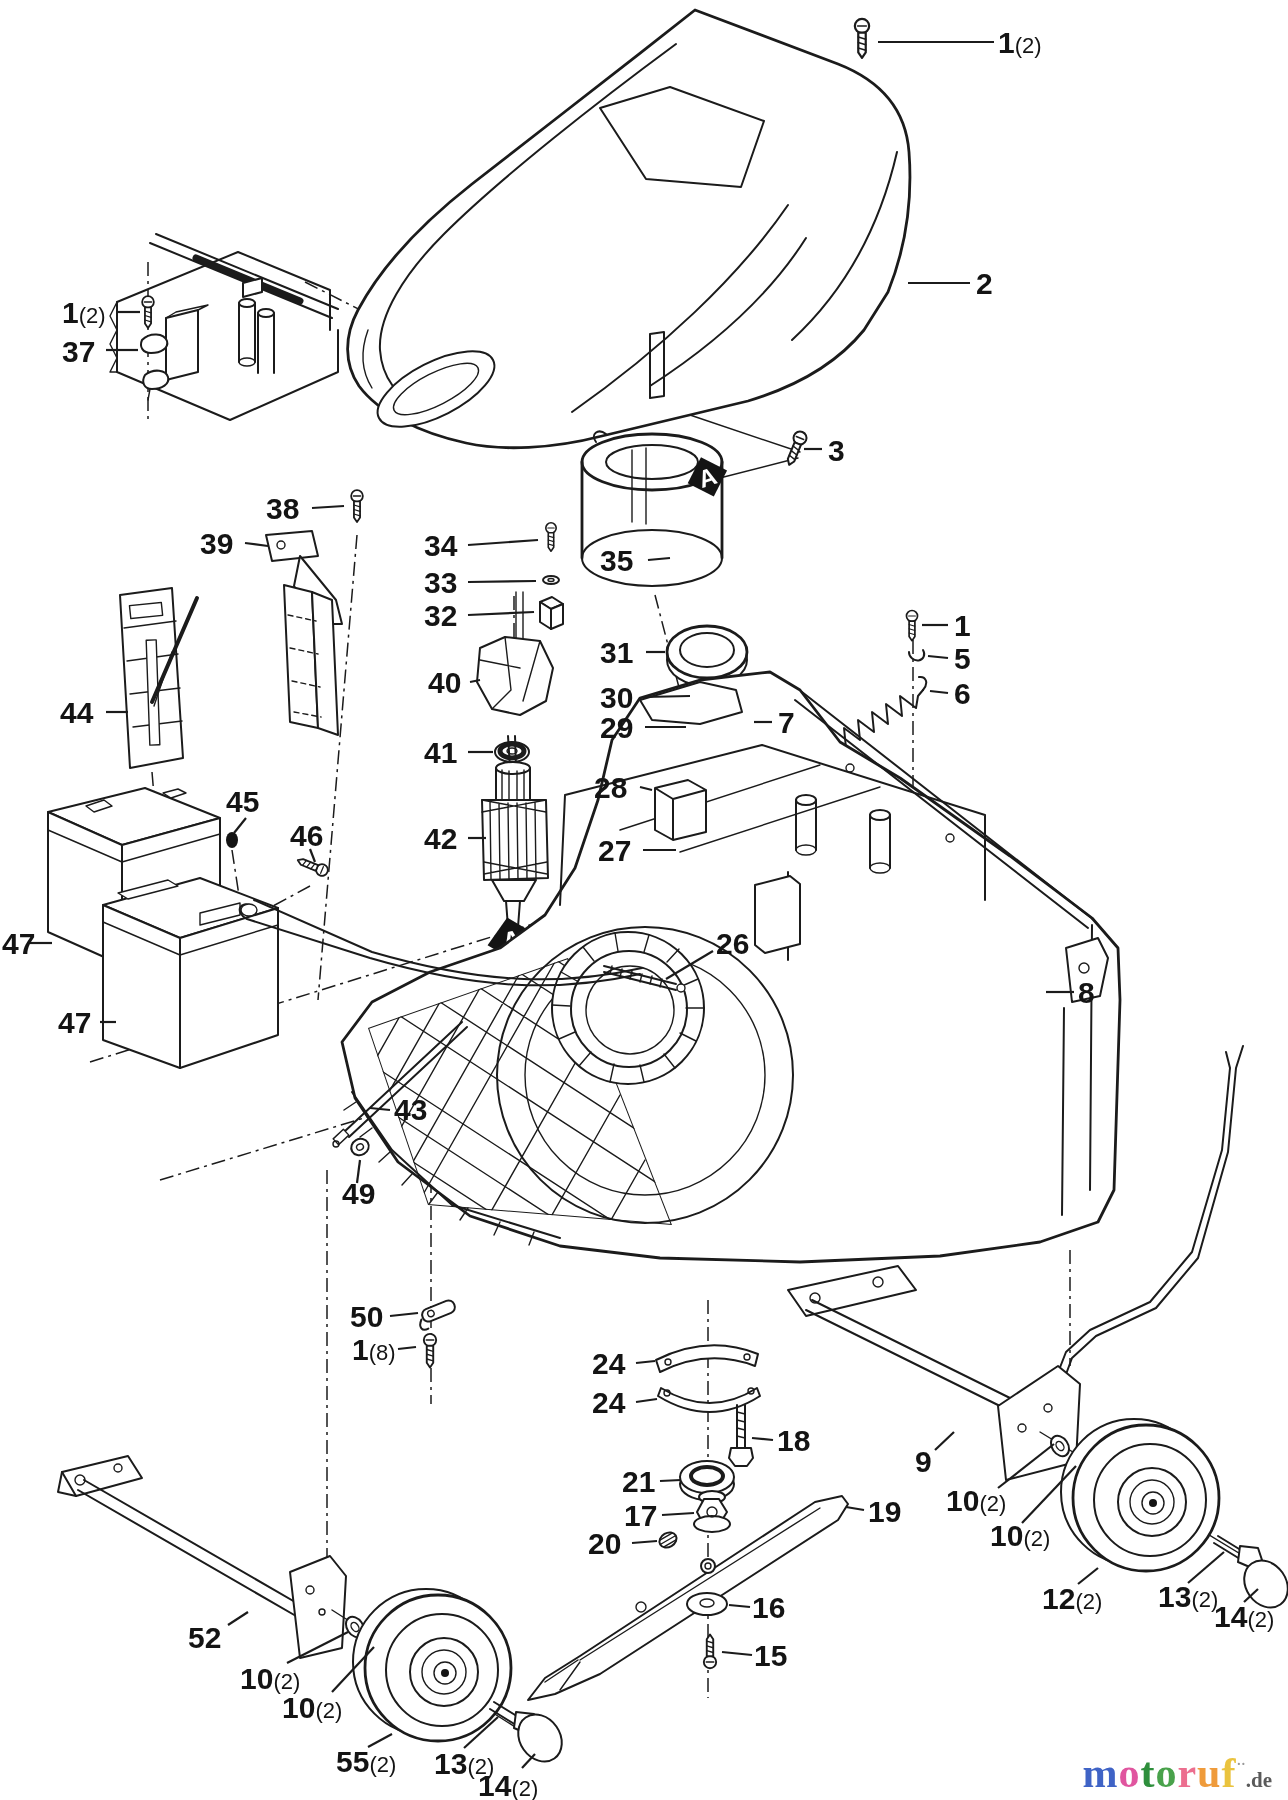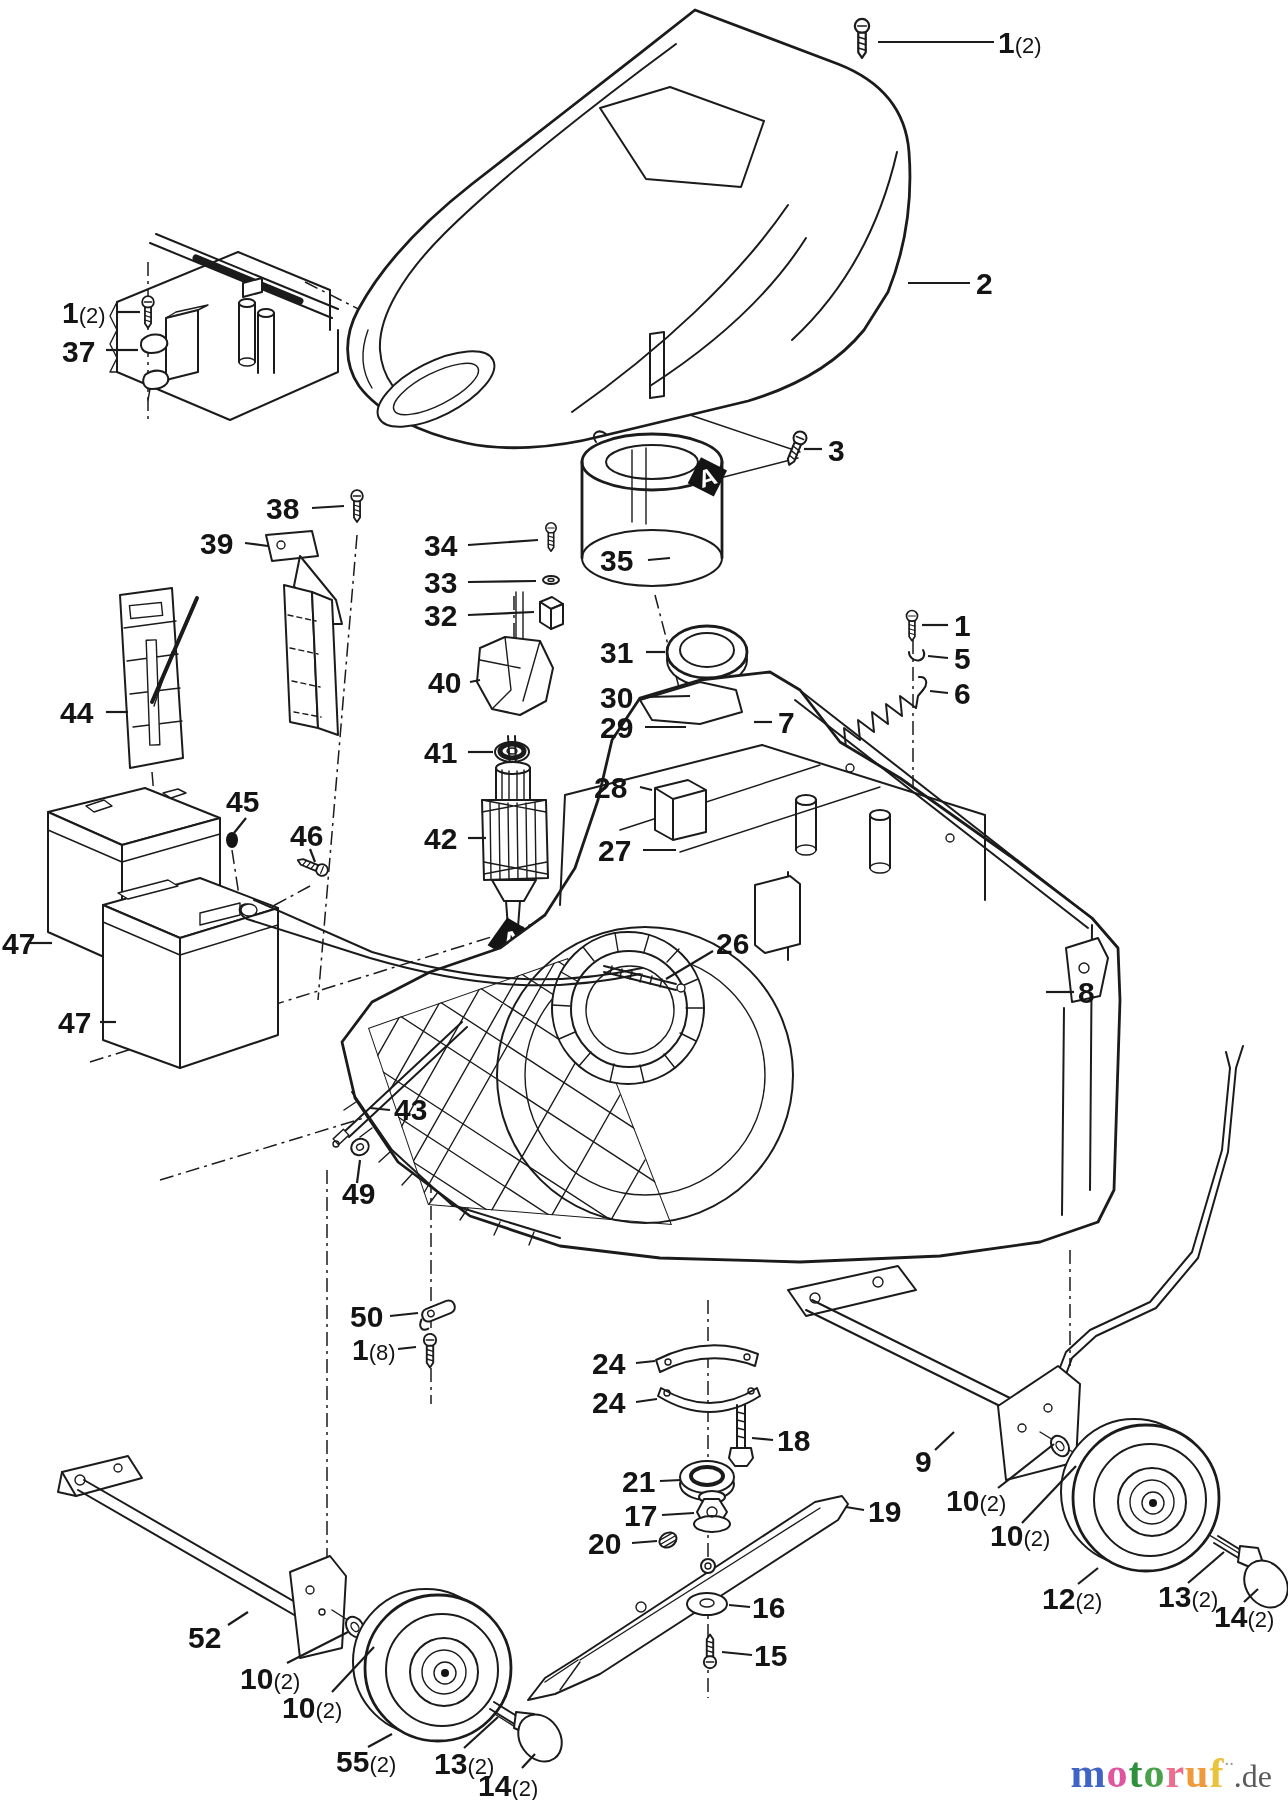--- a/index.html
+++ b/index.html
@@ -11,21 +11,21 @@
   .fillw{fill:#ffffff;}
   .dash{stroke:#1b1b1b;fill:none;stroke-width:1.5;stroke-dasharray:14 5 3 5;}
   .leader{stroke:#1b1b1b;stroke-width:2.2;fill:none;}
   .plabel{font:700 30px "Liberation Sans",sans-serif;fill:#141414;}
   .plabel .qty{font-weight:400;font-size:22px;}
   .asym{font:700 27px "Liberation Sans",sans-serif;fill:#ffffff;text-anchor:middle;}
   .dark{fill:#141414;stroke:none;}
   #watermark{position:absolute;right:16px;bottom:6px;
              font-family:"Liberation Serif",serif;font-weight:700;font-size:42px;
              letter-spacing:1px;line-height:1;}
-  #watermark .suffix{font-size:32px;font-weight:400;letter-spacing:0;}
+  #watermark .suffix{font-size:21px;font-weight:700;letter-spacing:0;}
   #watermark .dots{font-size:14px;vertical-align:14px;letter-spacing:0;color:#999;}
 </style>
 </head>
 <body>
 
 <div class="canvas">
 <svg id="diagram-svg" width="1288" height="1800" viewBox="0 0 1288 1800">
   <defs>
     <g id="screwV">
       <circle cx="0" cy="0" r="6.5" class="ln w2 fillw"></circle>

